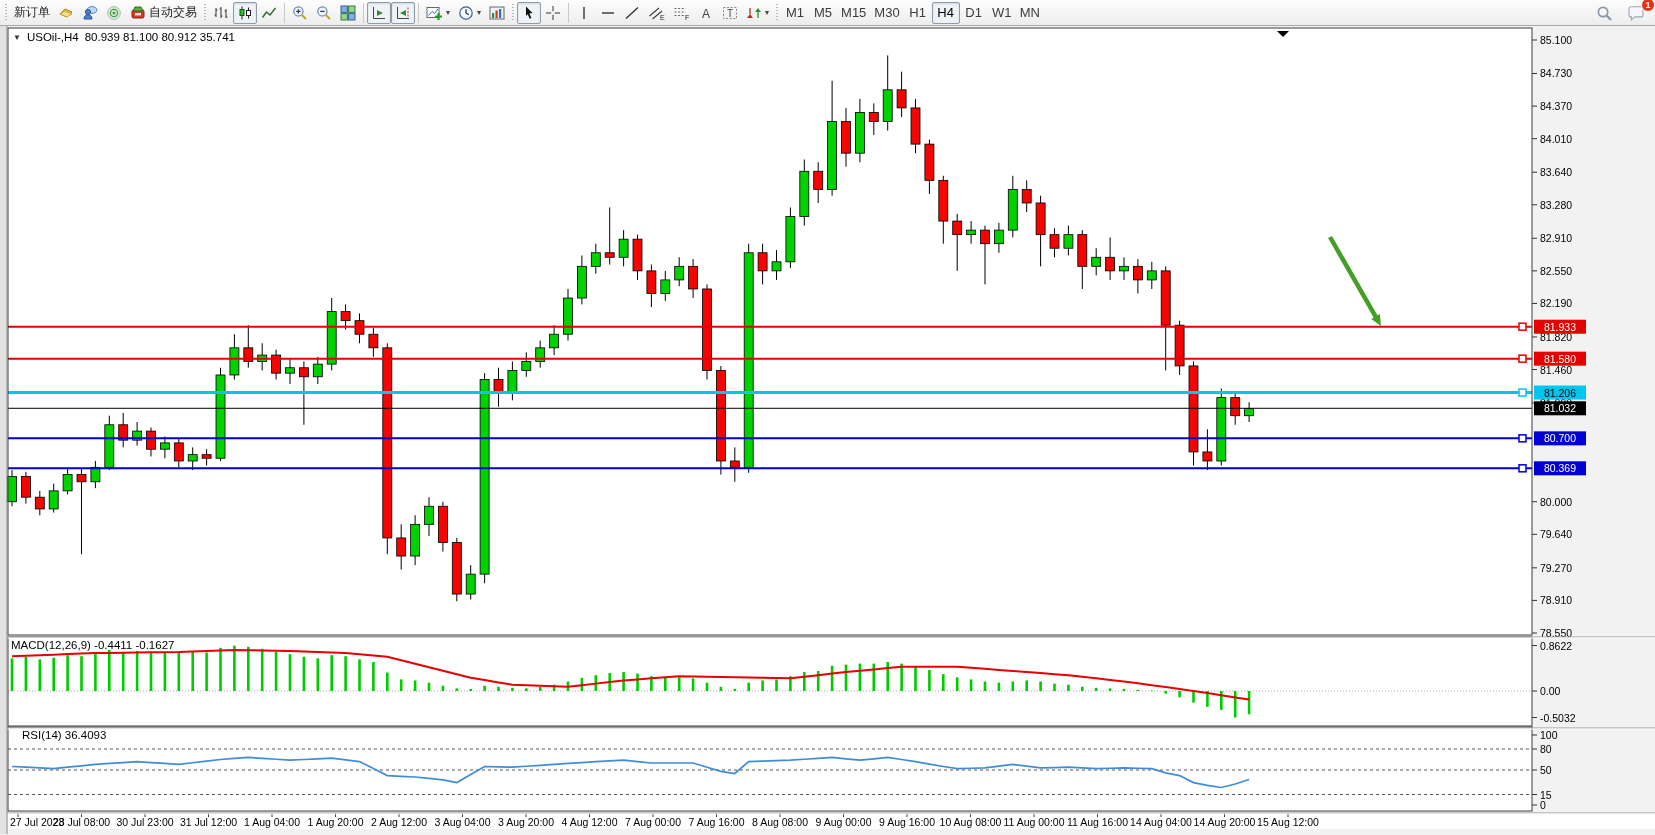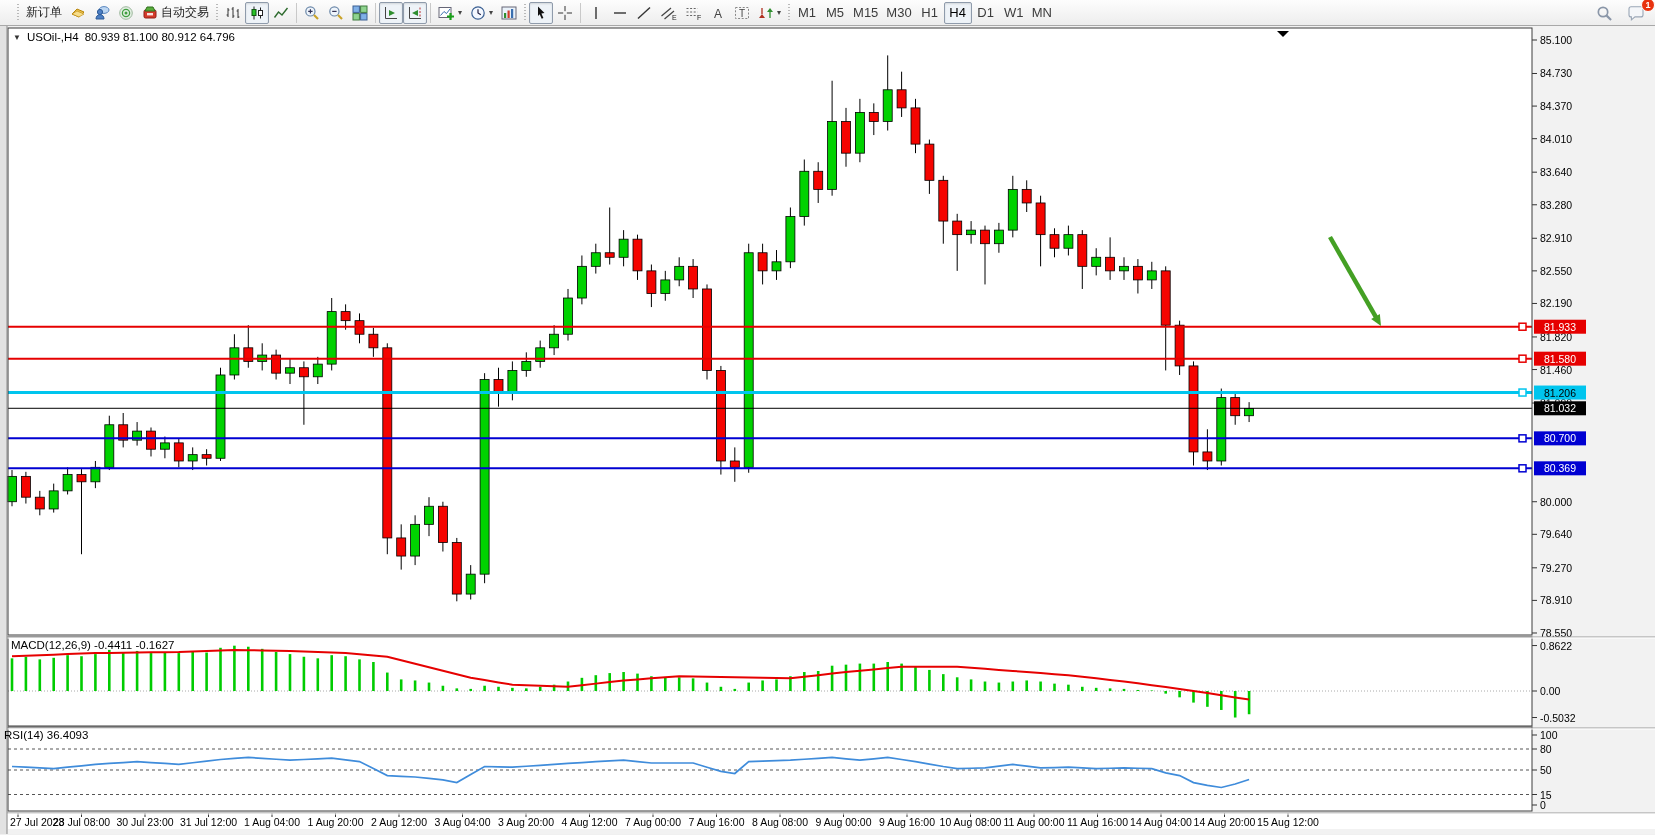--- a/index.html
+++ b/index.html
@@ -1,21 +1,21 @@
 <!DOCTYPE html>
 <html><head>
 <meta charset="utf-8">
 <style>
   * { margin:0; padding:0; box-sizing:border-box; }
   html,body { width:1655px; height:835px; overflow:hidden; background:#f0f0f0;
               font-family:"Liberation Sans", sans-serif; }
   
   .toolbar { height:26px; width:1655px; display:flex; align-items:center;
              background:linear-gradient(#fdfdfd,#ededed); border-bottom:1px solid #a8a8a8;
-             position:relative; padding-left:14px; }
+             position:relative; padding-left:2px; }
   .handle { width:4px; height:18px; margin:0 2px;
             background-image:repeating-linear-gradient(#b9b9b9 0 1px, transparent 1px 3px);
             background-size:2px 100%; background-repeat:no-repeat; background-position:center; }
   .sep { width:1px; height:20px; background:#c9c9c9; margin:0 3px; }
   .tbtn { min-width:24px; height:22px; display:flex; align-items:center; justify-content:center;
           border:1px solid transparent; border-radius:2px; padding:0 3px; cursor:default;
           font-size:12px; color:#222; gap:3px; }
   .tbtn.pressed { border:1px solid #8f9bab; background:#eef3f8; box-shadow:inset 0 1px 2px rgba(0,0,0,.12); }
   .tbtn .caret { font-size:8px; color:#444; }
   .tf { font-size:13px; color:#3c3c3c; min-width:28px; }
@@ -24,21 +24,21 @@
   .badge { position:absolute; top:-5px; right:-7px; background:#e8320f; color:#fff; font-size:9px;
            min-width:14px; height:14px; border-radius:8px; display:flex; align-items:center;
            justify-content:center; font-weight:bold; border:1px solid #fff; }
   .chat-wrap { position:relative; }
   
   .chart-area { position:relative; width:1655px; height:808px; background:#f2f2f2; }
   .overlay-label { position:absolute; font-size:11.5px; color:#000; white-space:nowrap; z-index:5; }
   #chart-title { left:13px; top:5px; display:flex; gap:6px; align-items:center; }
   #chart-title .tri { font-size:8px; color:#333; cursor:pointer; }
   #macd-label { left:11px; top:613px;text-align:center; }
-  #rsi-label  { left:4px; top:703px; }
+  #rsi-label  { left:22px; top:703px; }
   svg text { font-family:"Liberation Sans", sans-serif; }
 </style>
 </head>
 <body>
 
 <div class="toolbar">
   <div class="handle"></div>
   <div class="tbtn">
     <span>新订单</span>
   </div>
@@ -653,17 +653,17 @@
       <line x1="0" y1="787" x2="1655" y2="787" stroke="#9a9a9a"></line>
       <line x1="0" y1="788" x2="1655" y2="788" stroke="#fff"></line>
       <rect x="0" y="0" width="7" height="808" fill="#e2e2e2"></rect>
       <line x1="7" y1="0" x2="7" y2="808" stroke="#8a8a8a"></line>
       <polygon points="1277,5 1289,5 1283,11" fill="#000"></polygon>
     </svg>
 
   <div class="overlay-label" id="chart-title">
     <span class="tri">▼</span>
     <span>USOil-,H4</span>
-    <span>80.939 81.100 80.912 64.796</span>
+    <span>80.939 81.100 80.912 35.741</span>
   </div>
   <div class="overlay-label" id="macd-label">MACD(12,26,9) -0.4411 -0.1627</div>
   <div class="overlay-label" id="rsi-label">RSI(14) 36.4093</div>
 </div>
 
 </body></html>

